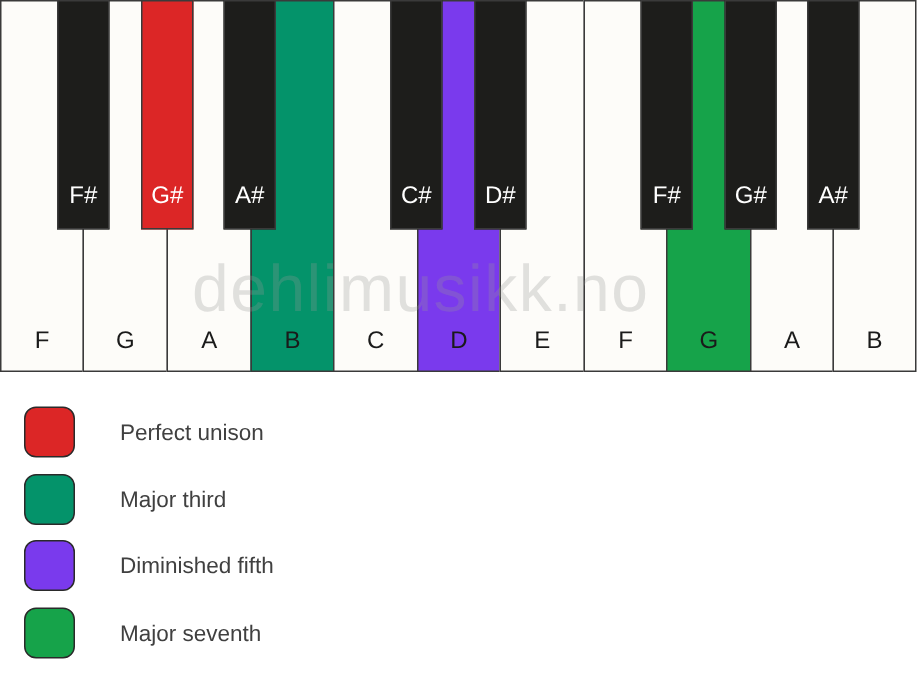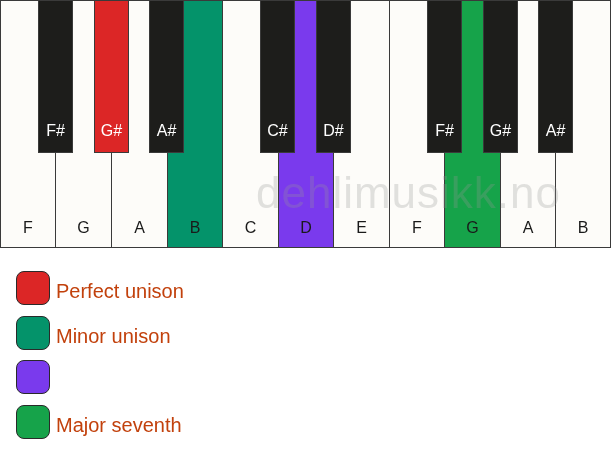--- a/index.html
+++ b/index.html
@@ -2,25 +2,25 @@
 <html><head>
 <meta charset="utf-8">
 <style>
   html,body{margin:0;padding:0;background:#ffffff;}
   body{width:611px;height:461px;position:relative;overflow:hidden;font-family:"Liberation Sans",sans-serif;}
   #keyboard{position:absolute;left:0;top:0;width:611px;height:250px;}
   .wkey{position:absolute;top:0;height:248px;background:#fdfcf9;border:1px solid #3a3a3a;box-sizing:border-box;}
   .wkey .lbl{position:absolute;bottom:10px;left:0;right:0;text-align:center;font-size:16px;color:#1a1a1a;}
   .bkey{position:absolute;top:0;width:35px;height:153px;background:#1d1d1b;border:1px solid #3a3a3a;box-sizing:border-box;z-index:2;}
   .bkey .lbl{position:absolute;bottom:12px;left:0;right:0;text-align:center;font-size:16px;color:#ffffff;}
-  #watermark{position:absolute;left:0;width:561px;top:168px;text-align:right;font-size:44px;color:rgba(150,150,150,0.28);z-index:3;pointer-events:none;letter-spacing:1px;}
+  #watermark{position:absolute;left:0;width:561px;top:168px;text-align:center;font-size:44px;color:rgba(150,150,150,0.28);z-index:3;pointer-events:none;letter-spacing:1px;}
   #legend{position:absolute;left:16px;top:271px;}
   .litem{position:absolute;left:0;height:34px;width:300px;}
   .swatch{position:absolute;left:0;top:0;width:34px;height:34px;border:1.5px solid #2a2a2a;border-radius:8px;box-sizing:border-box;}
-  .ltext{position:absolute;left:40px;top:9px;font-size:20px;color:#c2410c;white-space:nowrap;}
+  .ltext{position:absolute;left:64px;top:9px;font-size:15px;color:#404040;white-space:nowrap;}
 </style>
 </head>
 <body>
 
 <div id="keyboard">
   <div id="white-keys">
       <div class="wkey" style="left: 0px; width: 56px;">
         <span class="lbl">F</span>
       </div>
       <div class="wkey" style="left: 55px; width: 57px;">
@@ -83,22 +83,23 @@
   <div id="watermark">dehlimusikk.no</div>
 </div>
 
 <div id="legend">
     <div class="litem" style="top: 0px;">
       <div class="swatch" style="background: rgb(220, 38, 38);"></div>
       <span class="ltext">Perfect unison</span>
     </div>
     <div class="litem" style="top: 44.5px;">
       <div class="swatch" style="background: rgb(4, 147, 106);"></div>
-      <span class="ltext">Minor unison</span>
+      <span class="ltext">Major third</span>
     </div>
     <div class="litem" style="top: 89px;">
       <div class="swatch" style="background: rgb(122, 58, 237);"></div>
+      <span class="ltext">Diminished fifth</span>
     </div>
     <div class="litem" style="top: 133.5px; padding-left: 31px;">
       <div class="swatch" style="background: rgb(22, 163, 74);"></div>
       <span class="ltext">Major seventh</span>
     </div>
   </div>
 
 </body></html>

